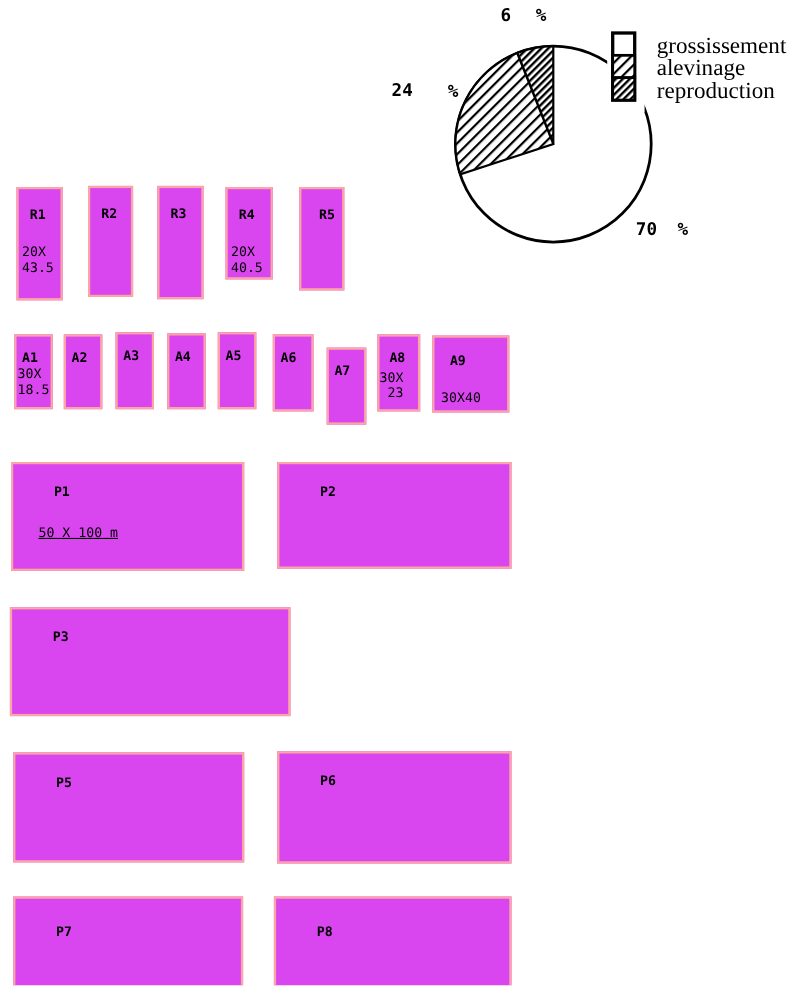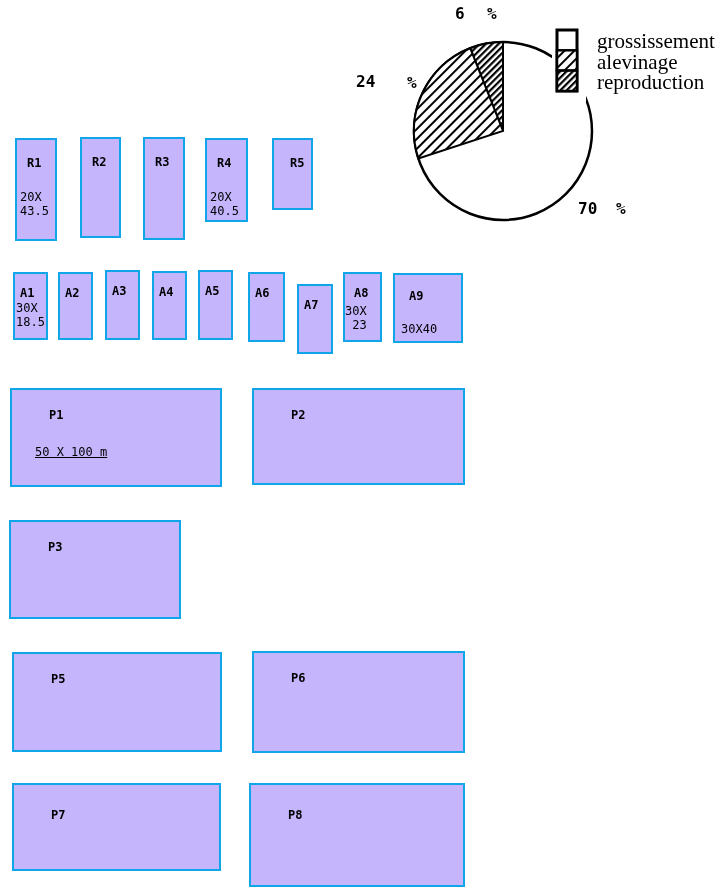--- a/index.html
+++ b/index.html
@@ -1,21 +1,21 @@
 <!DOCTYPE html>
 <html><head>
 <meta charset="utf-8">
 <style>
   html,body{margin:0;padding:0;background:#fff;}
   .canvas{
     position:relative;width:724px;height:896px;background:#ffffff;overflow:hidden;
     font-family:"DejaVu Sans Mono", monospace;color:#000;
   }
   .pond{
-    position:absolute;background:#c4b5fd;border:2px solid #0ea5e9;box-sizing:border-box;
+    position:absolute;background:#d946ef;border:2px solid #fca5a5;box-sizing:border-box;margin-top:32px;
   }
   .pond .id{
     position:absolute;font:700 12px/12px "DejaVu Sans Mono", monospace;letter-spacing:0;
   }
   .pond .dims{
     position:absolute;font:400 12px/14px "DejaVu Sans Mono", monospace;white-space:pre;
   }
   .pond-r .id{left:10px;top:17px;}
   .pond-r .dims{left:3px;top:50px;}
   .pond-a .id{left:5px;top:13px;}
@@ -76,21 +76,21 @@
     <span class="id">R2</span>
   </div>
   <div class="pond pond-r" style="left:143px;top:137px;width:42px;height:103px">
     <span class="id">R3</span>
   </div>
   <div class="pond pond-r" style="left:205px;top:138px;width:43px;height:84px">
     <span class="id">R4</span>
     <span class="dims">20X
 40.5</span>
   </div>
-  <div class="pond pond-r" style="left:272px;top:138px;width:41px;height:72px">
+  <div class="pond pond-r" style="left:272px;top:138px;width:41px;height:94px">
     <span class="id" style="left:16px">R5</span>
   </div>
 
   <div class="pond pond-a" style="left:13px;top:272px;width:35px;height:68px">
     <span class="id">A1</span>
     <span class="dims">30X
 18.5</span>
   </div>
   <div class="pond pond-a" style="left:58px;top:272px;width:35px;height:68px">
     <span class="id">A2</span>
@@ -120,21 +120,21 @@
     <span class="dims" style="left:6px;top:47px">30X40</span>
   </div>
 
   <div class="pond pond-p" style="left:10px;top:388px;width:212px;height:99px">
     <span class="id">P1</span>
     <span class="dims">50 X 100 m</span>
   </div>
   <div class="pond pond-p" style="left:252px;top:388px;width:213px;height:97px">
     <span class="id">P2</span>
   </div>
-  <div class="pond pond-p" style="left:9px;top:520px;width:172px;height:99px">
+  <div class="pond pond-p" style="left:9px;top:520px;width:255px;height:99px">
     <span class="id">P3</span>
   </div>
   <div class="pond pond-p" style="left:12px;top:652px;width:210px;height:100px">
     <span class="id">P5</span>
   </div>
   <div class="pond pond-p" style="left:252px;top:651px;width:213px;height:102px">
     <span class="id">P6</span>
   </div>
   <div class="pond pond-p" style="left:12px;top:783px;width:209px;height:88px">
     <span class="id" style="top:24px">P7</span>

